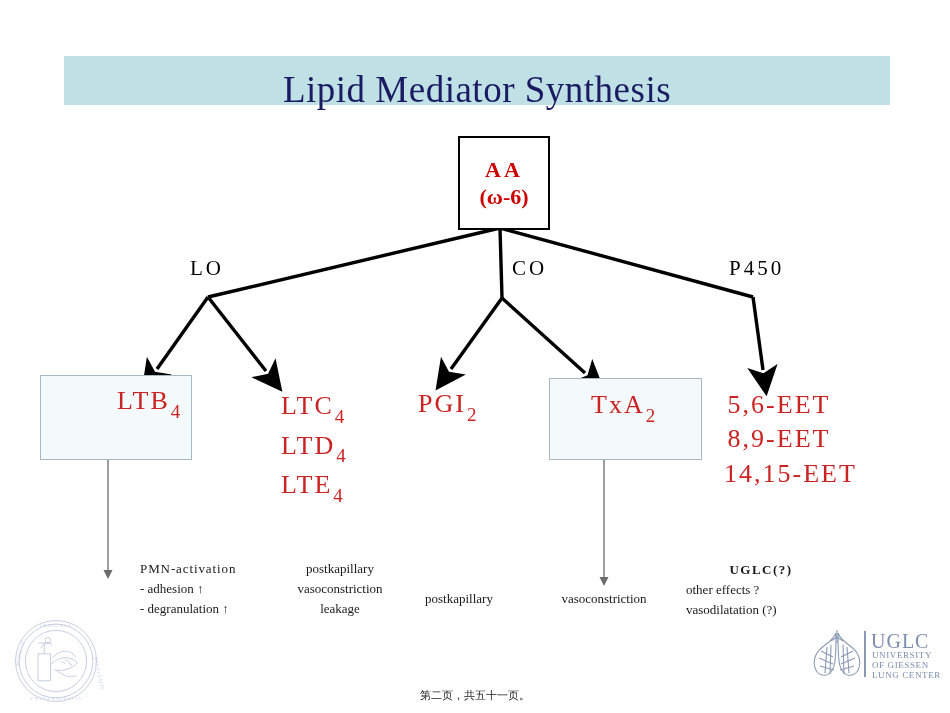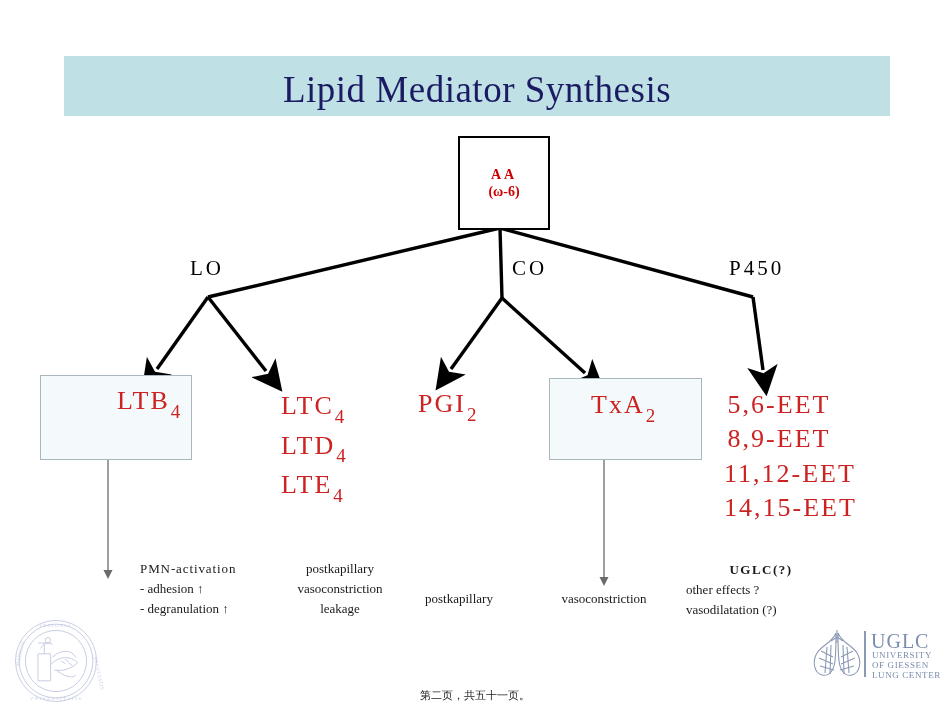--- a/index.html
+++ b/index.html
@@ -5,38 +5,38 @@
   html,body{margin:0;padding:0;}
   body{
     width:950px;height:713px;background:#ffffff;
     font-family:"Liberation Serif","DejaVu Serif",serif;
     overflow:hidden;position:relative;
   }
   #slide{position:absolute;left:0;top:0;width:950px;height:713px;}
 
   
   .title-band{
-    position:absolute;left:64px;top:56px;width:826px;height:60px;
+    position:absolute;left:64px;top:56px;width:826px;height:49px;
     background:#bfe0e4;
   }
   .title-text{
     position:absolute;left:0;top:0;width:826px;height:66px;
     display:flex;align-items:center;justify-content:center;
     font-size:37px;color:#1b1b63;letter-spacing:.5px;white-space:nowrap;
   }
 
   
   #wires{position:absolute;left:0;top:0;width:950px;height:713px;}
 
   
   .aa-box{
     position:absolute;left:458px;top:136px;width:88px;height:90px;
     border:2px solid #000;background:#ffffff;
     display:flex;flex-direction:column;align-items:center;justify-content:center;
-    color:#cc0000;font-weight:bold;font-size:14px;line-height:1.25;
+    color:#cc0000;font-weight:bold;font-size:22px;line-height:1.25;
   }
   .aa-box .l1{letter-spacing:3px;}
   .aa-box .l2{letter-spacing:0px;}
 
   
   .enz{
     position:absolute;font-size:21px;color:#000;letter-spacing:3px;white-space:nowrap;
   }
 
   
@@ -144,21 +144,20 @@
     <span>PGI</span><sub>2</sub>
   </div>
 
   <div class="prod" style="left:591px;top:390px;">
     <span>TxA</span><sub>2</sub>
   </div>
 
   <div class="prod-list" style="left:724px;top:388px;text-align:center;width:110px;font-family:Liberation Serif, serif;">
     <div>5,6-EET</div>
     <div>8,9-EET</div>
-    <div>11,12-EET</div>
     <div>14,15-EET</div>
   </div>
 
   <div class="cap" style="left:140px;top:559px;">
     <div class="sp">PMN-activation</div>
     <div>- adhesion ↑</div>
     <div>- degranulation ↑</div>
   </div>
 
   <div class="cap center" style="left:275px;top:559px;width:130px;">

